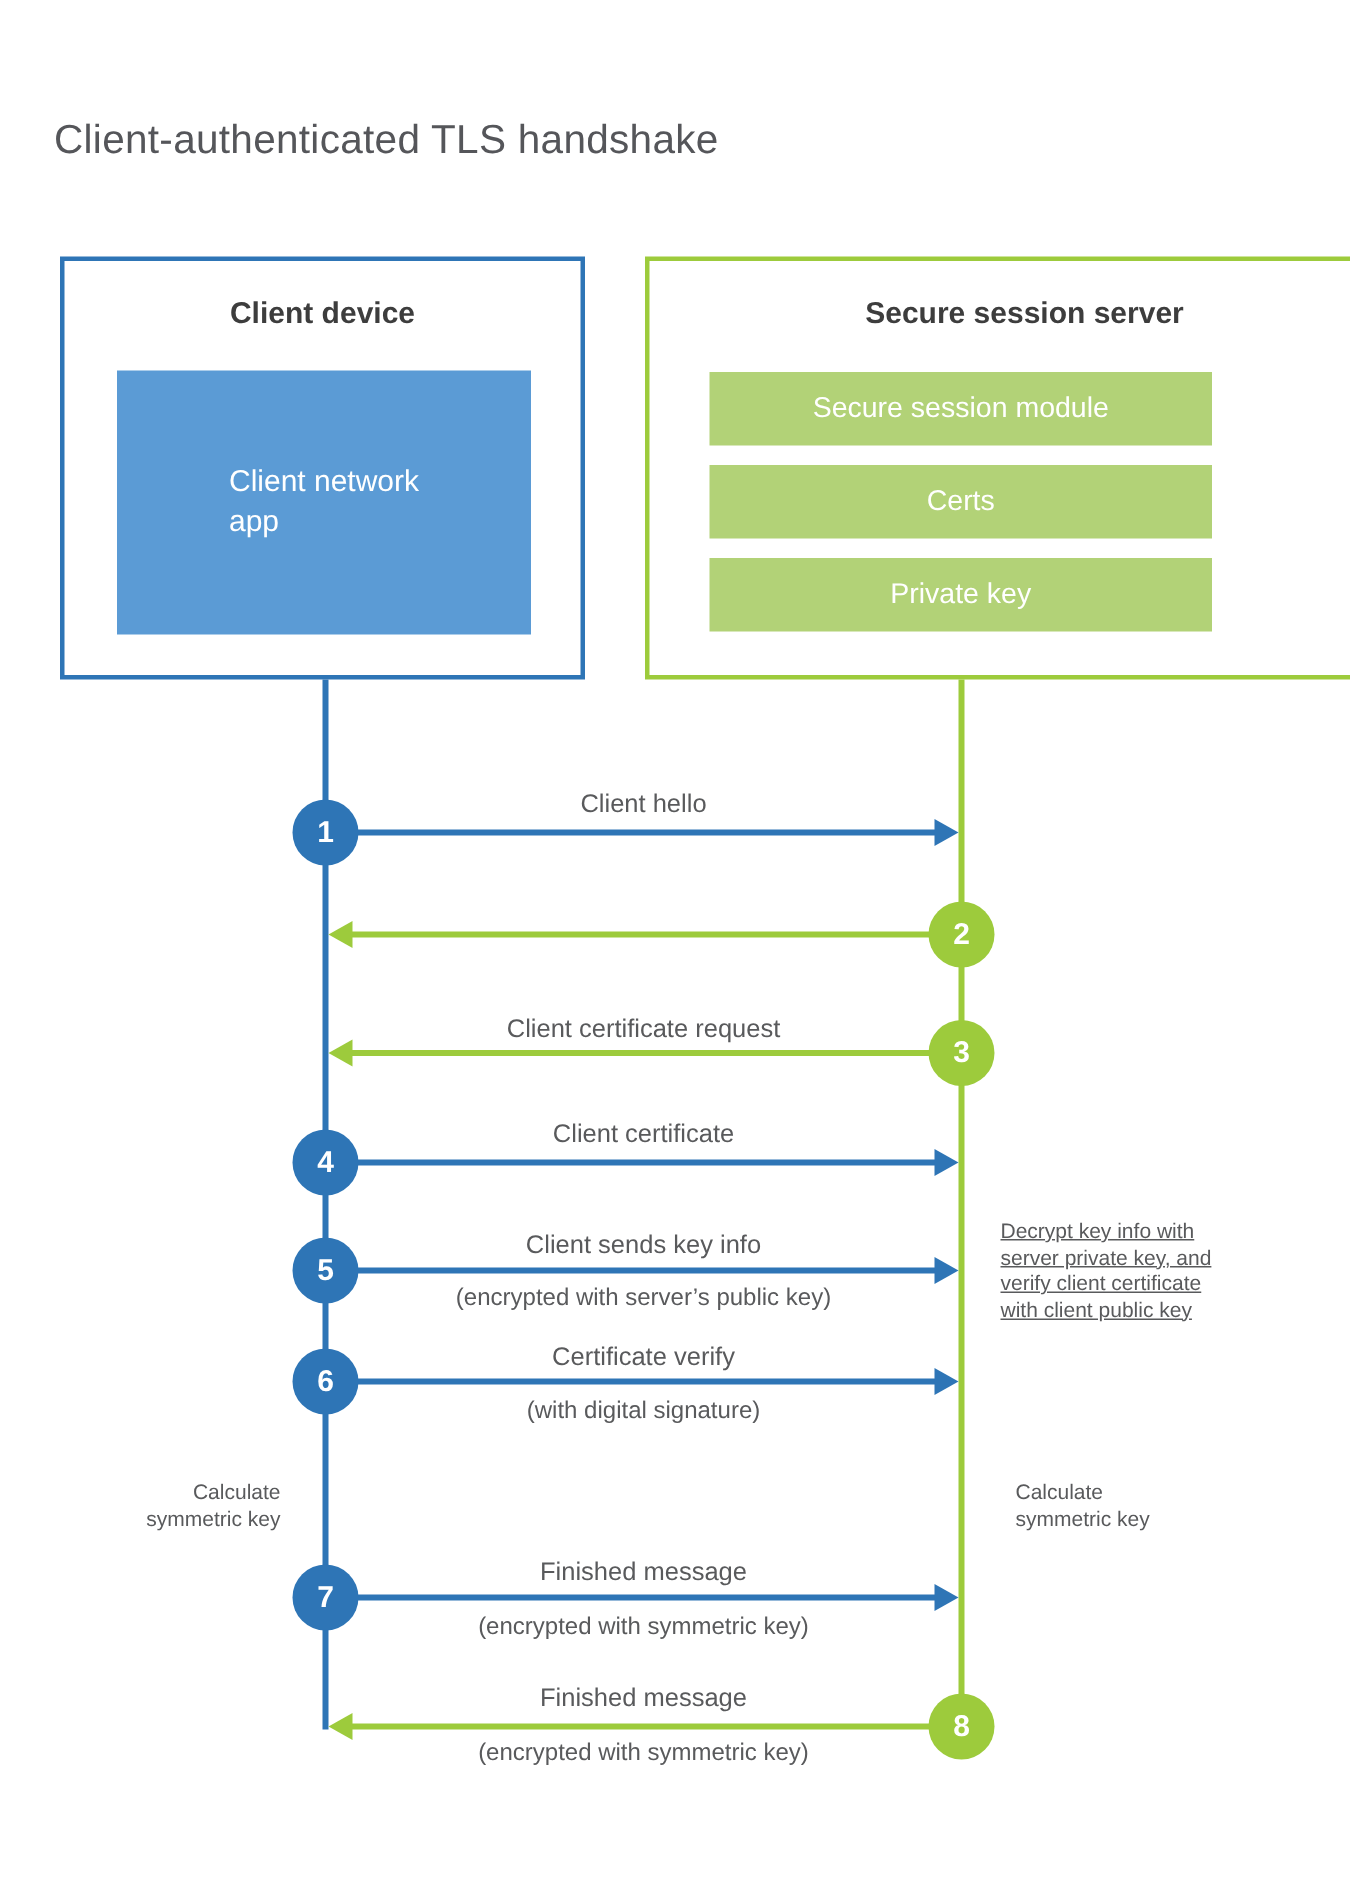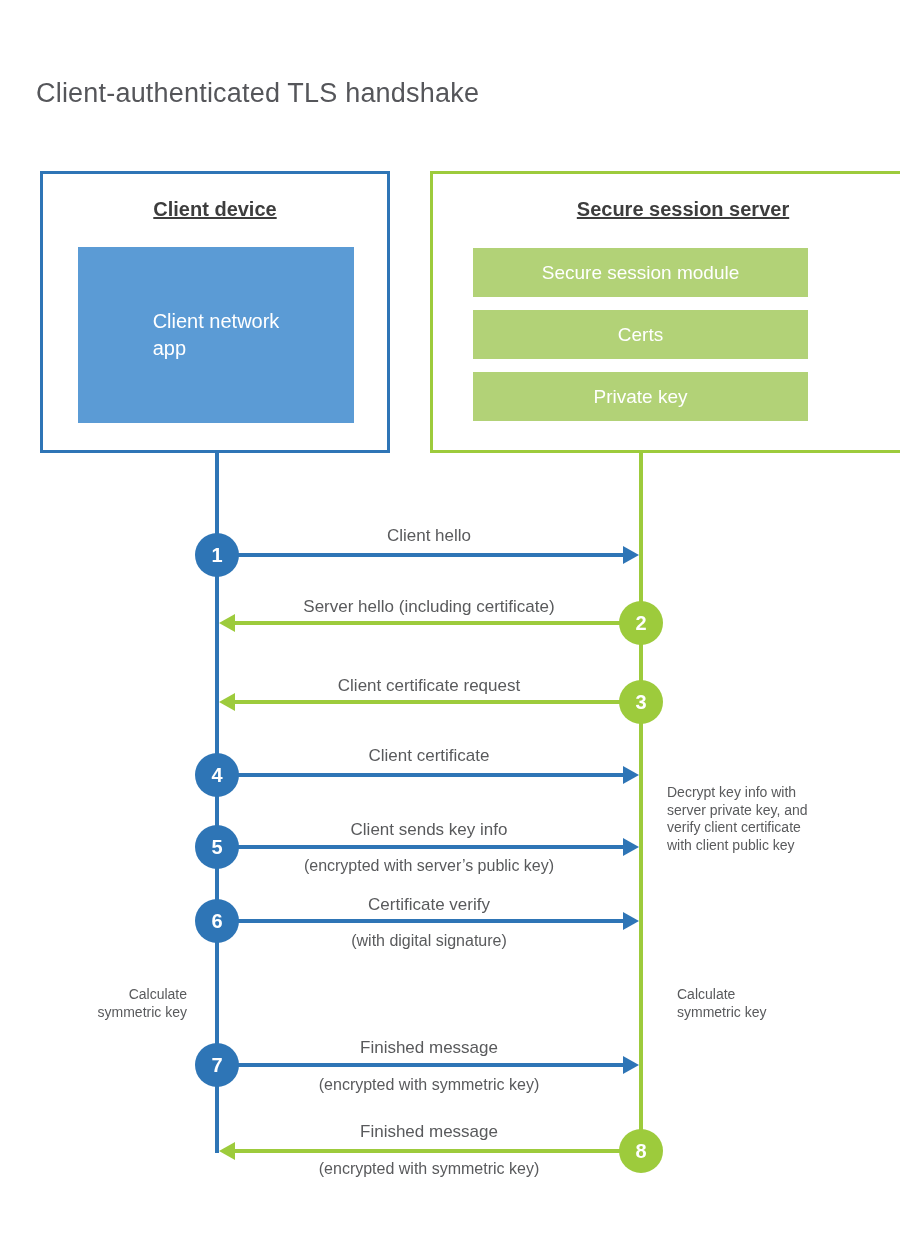--- a/index.html
+++ b/index.html
@@ -13,21 +13,21 @@
   .pre{white-space:pre-line;}
 
   .diagram-title{position:absolute;left:36px;top:30px;font-size:27px;font-weight:400;
     color:#55565a;letter-spacing:.2px;}
 
   
   .actor-box{position:absolute;top:123px;height:282px;background:#fff;}
   .client-box{left:40px;width:350px;border:3px solid var(--blue);}
   .server-box{left:430px;width:506px;border:3px solid var(--green);}
   .actor-title{position:absolute;top:24px;left:0;right:0;text-align:center;
-    font-size:20px;font-weight:bold;color:var(--text_dark);text-decoration:underline;}
+    font-size:20px;font-weight:bold;color:var(--text_dark);}
   .app-box{position:absolute;left:35px;top:73px;width:276px;height:176px;
     background:var(--blue_fill);display:flex;align-items:center;justify-content:center;
     text-align:left;color:#fff;font-size:20px;line-height:27px;}
   .module-bar{position:absolute;left:40px;width:335px;height:49px;background:var(--green_fill);
     display:flex;align-items:center;justify-content:center;color:#fff;font-size:19px;}
   .bar-1{top:74px;} .bar-2{top:136px;} .bar-3{top:198px;}
 
   
   .lifeline{position:absolute;width:4px;}
   .lifeline.blue{left:215px;top:405px;height:700px;background:var(--blue);}
@@ -51,21 +51,21 @@
   .step-circle.green-c{background:var(--green);left:619px;}
 
   
   .msg-label{position:absolute;left:217px;width:424px;text-align:center;
     font-size:17px;color:var(--text_gray);}
   .msg-sub{position:absolute;left:217px;width:424px;text-align:center;
     font-size:16px;color:var(--text_gray);}
 
   
   .note{position:absolute;font-size:14px;line-height:17.5px;color:var(--text_gray);}
-  .note-decrypt{left:667px;top:736px;text-align:left;}
+  .note-decrypt{left:667px;top:764px;text-align:left;text-decoration:underline;}
   .note-calc-left{left:37px;top:938px;width:150px;text-align:right;}
   .note-calc-right{left:677px;top:938px;text-align:left;}
 </style>
 </head>
 <body>
 
 <div class="canvas">
 
   <div class="diagram-title">Client-authenticated TLS handshake</div>
 
@@ -84,21 +84,20 @@
 
   <div class="lifeline blue"></div>
   <div class="lifeline green"></div>
 
   <div class="msg-label" style="top:478px">Client hello</div>
   <div class="arrow right blue-c" style="top:505px">
       <span class="head"></span>
     </div>
   <div class="step-circle blue-c" style="top:485px">1</div>
 
-  <div class="msg-label" style="top:549px">Server hello (including certificate)</div>
   <div class="arrow left green-c" style="top:573px">
       <span class="head"></span>
     </div>
   <div class="step-circle green-c" style="top:553px">2</div>
 
   <div class="msg-label" style="top:628px">Client certificate request</div>
   <div class="arrow left green-c" style="top:652px">
       <span class="head"></span>
     </div>
   <div class="step-circle green-c" style="top:632px">3</div>

